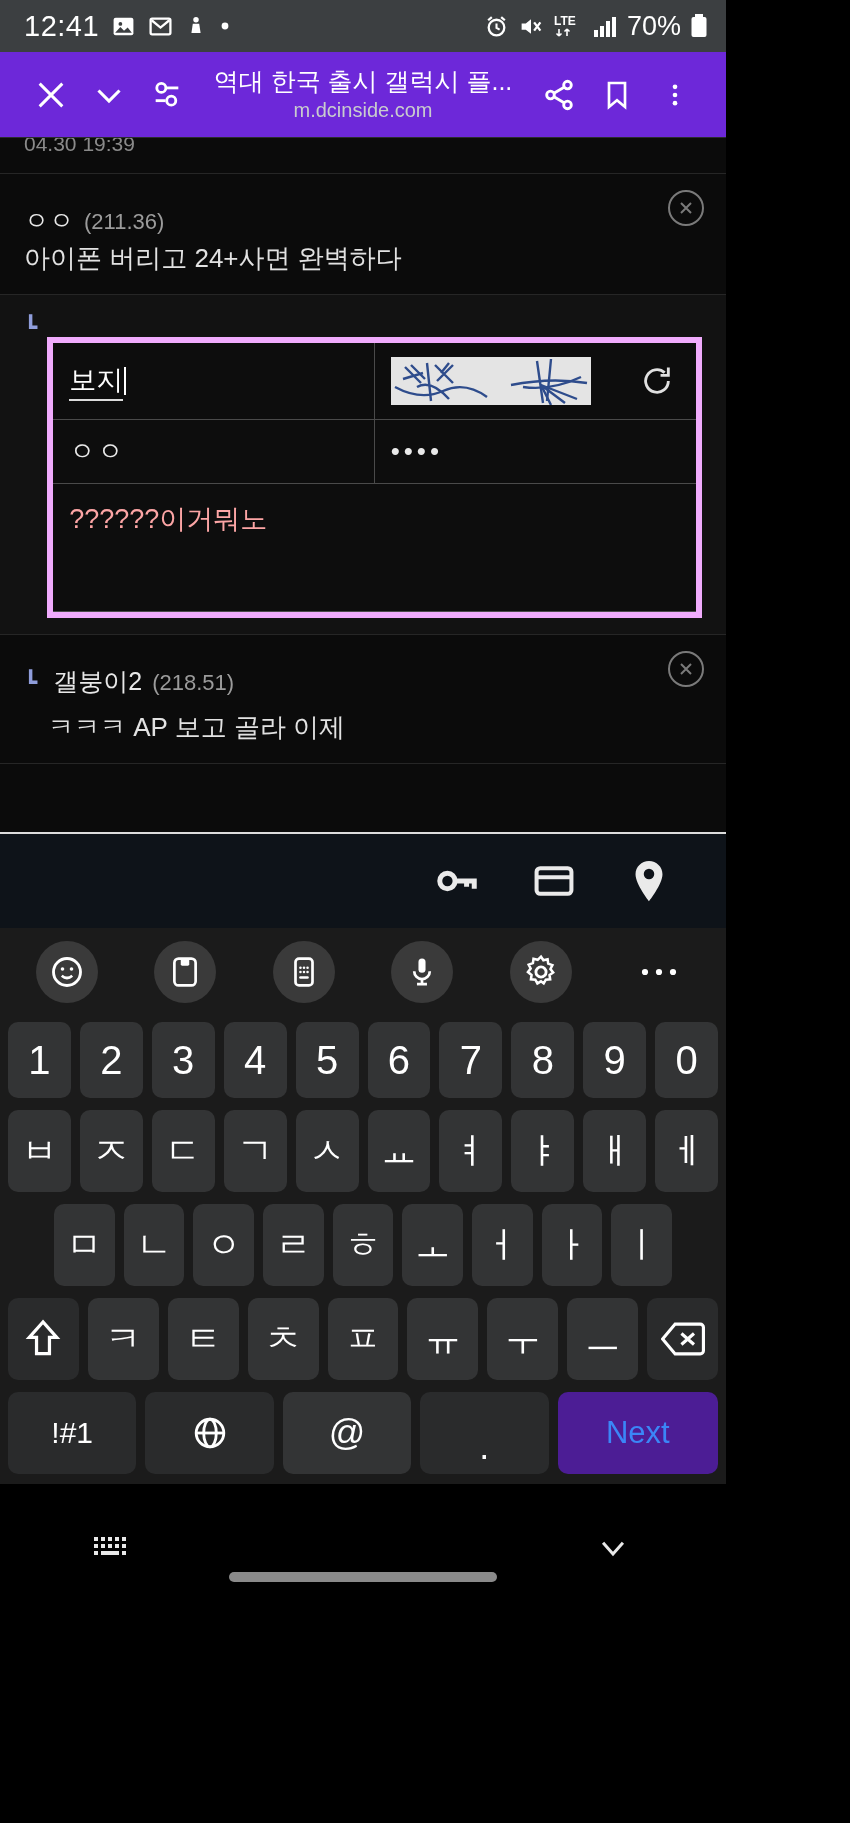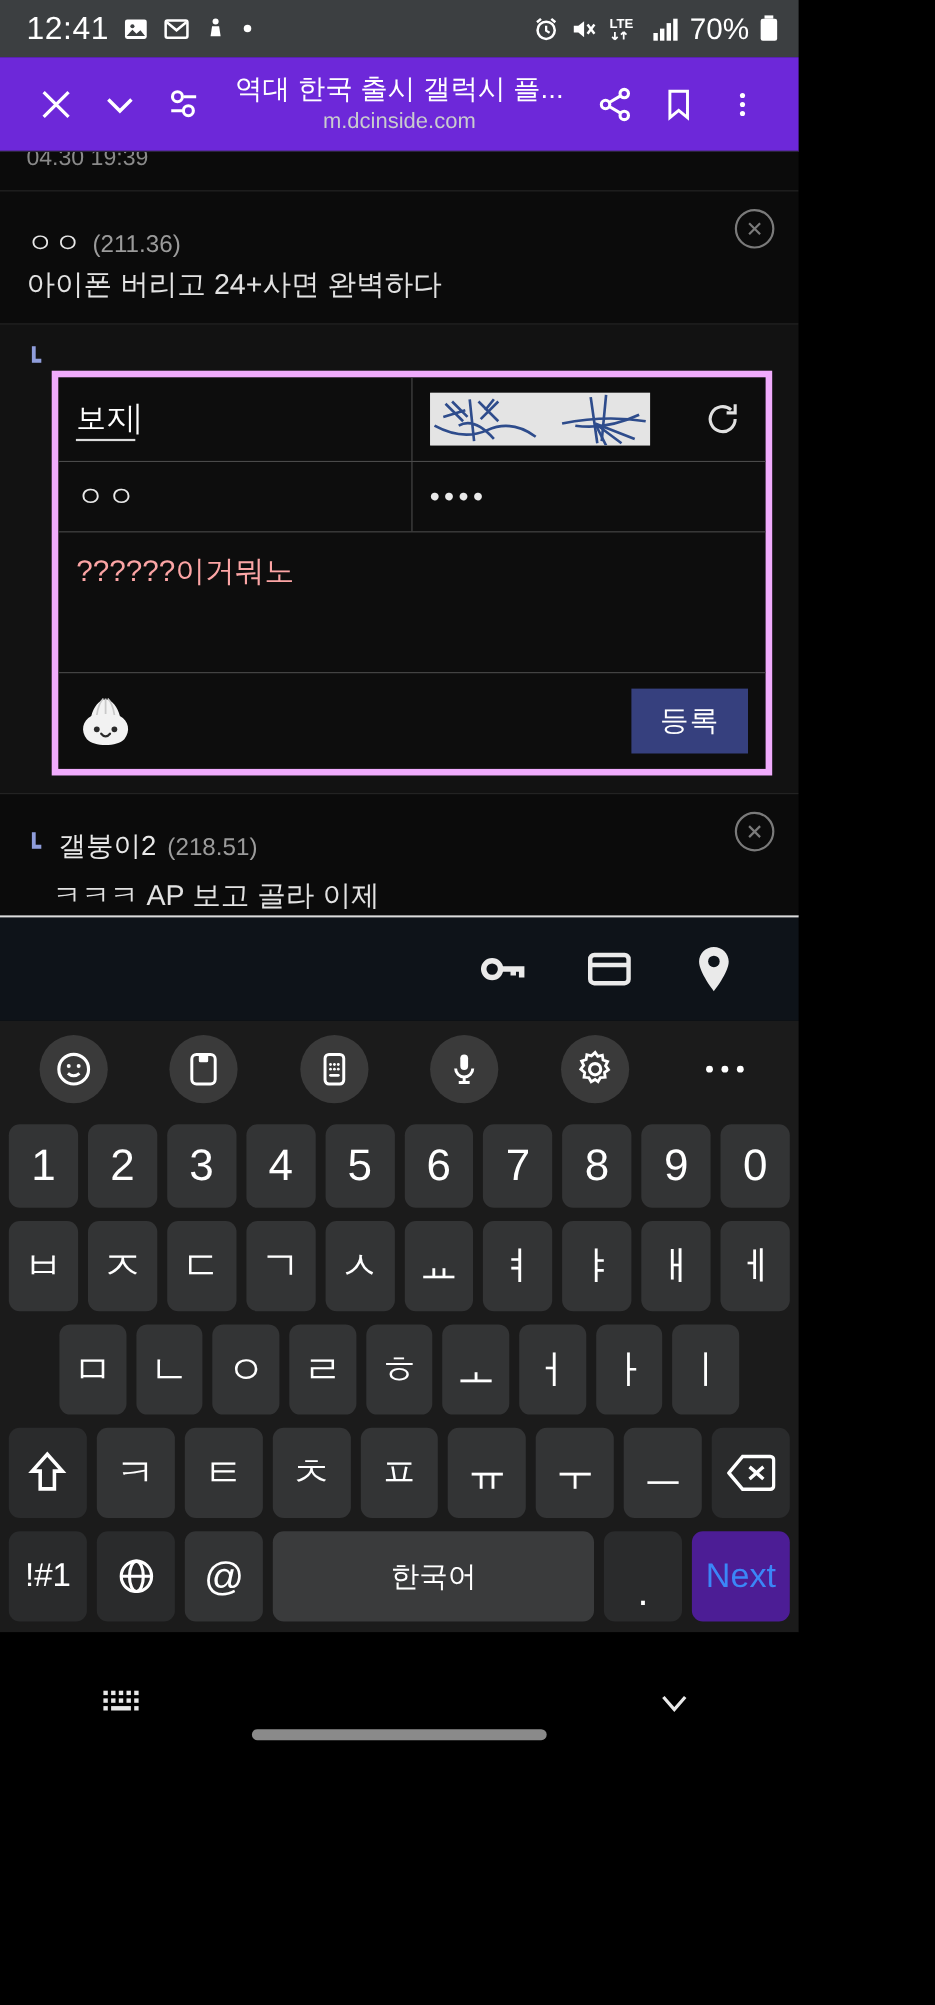--- a/index.html
+++ b/index.html
@@ -298,36 +298,20 @@
           </div>
           <div class="fcell right">
             <span class="pw-dots">••••</span>
           </div>
         </div>
 
         <div class="ta">
           <div class="ta-txt">??????이거뭐노</div>
         </div>
 
-        <div class="form-foot">
-          <span class="dumpling">
-            <svg width="54" height="50" viewBox="0 0 54 50">
-              <path d="M27 5 C33 5 38 12 40 20 C48 24 50 34 44 41 C38 48 16 48 10 41 C4 34 6 24 14 20 C16 12 21 5 27 5Z" fill="#f2f2f2"></path>
-              <g stroke="#c9c9c9" stroke-width="1.6" fill="none">
-                <path d="M19 19 C20 12 22 7 25 4"></path>
-                <path d="M27 18 C27 11 27 7 27 4"></path>
-                <path d="M35 19 C34 12 32 7 29 4"></path>
-              </g>
-              <circle cx="19" cy="32" r="2.6" fill="#2b2b2b"></circle>
-              <circle cx="35" cy="32" r="2.6" fill="#2b2b2b"></circle>
-              <path d="M23 36 Q27 41 31 36" stroke="#2b2b2b" stroke-width="2" fill="none" stroke-linecap="round"></path>
-            </svg>
-          </span>
-          <button class="submit-btn">등록</button>
-        </div>
 
       </div>
     </div>
 
     <div class="cmt">
       <div class="cmt-head">
         <span class="cmt-reply-arrow">┗</span>
         <span class="cmt-nick">갤붕이2</span>
         <span class="cmt-ip">(218.51)</span>
       </div>
@@ -481,21 +465,20 @@
       <div class="kb-row" style="margin-bottom:4px">
         <div class="key dark sym">!#1</div>
         <div class="key dark">
           <svg width="36" height="36" viewBox="0 0 24 24">
             <circle cx="12" cy="12" r="9.2" fill="none" stroke="#fff" stroke-width="1.9"></circle>
             <ellipse cx="12" cy="12" rx="4.2" ry="9.2" fill="none" stroke="#fff" stroke-width="1.9"></ellipse>
             <path d="M2.8 12h18.4" stroke="#fff" stroke-width="1.9"></path>
           </svg>
         </div>
         <div class="key">@</div>
-        <div class="key space">한국어</div>
         <div class="key dark">
           <span style="position:relative;top:14px">.</span>
         </div>
         <div class="key blue wide" style="flex:1.25 1 0">Next</div>
       </div>
 
     </div>
   </div>
 
   <div class="navbar">

